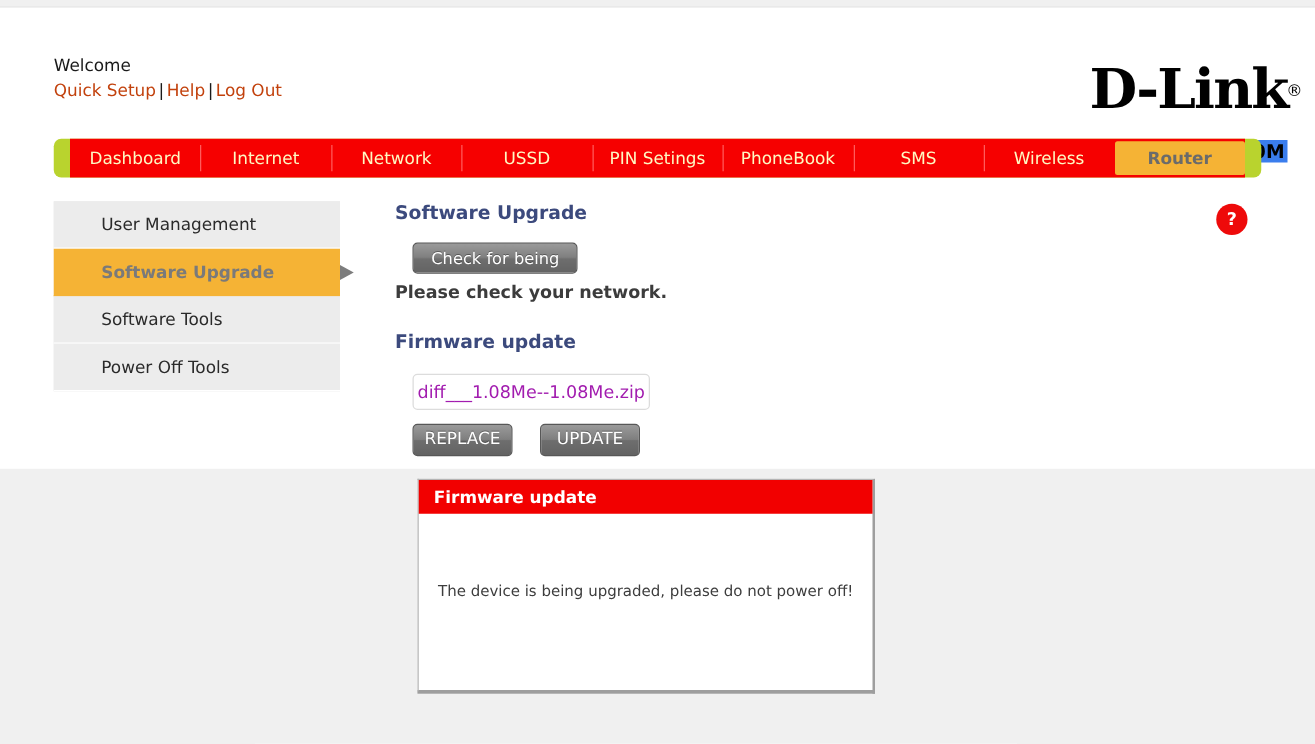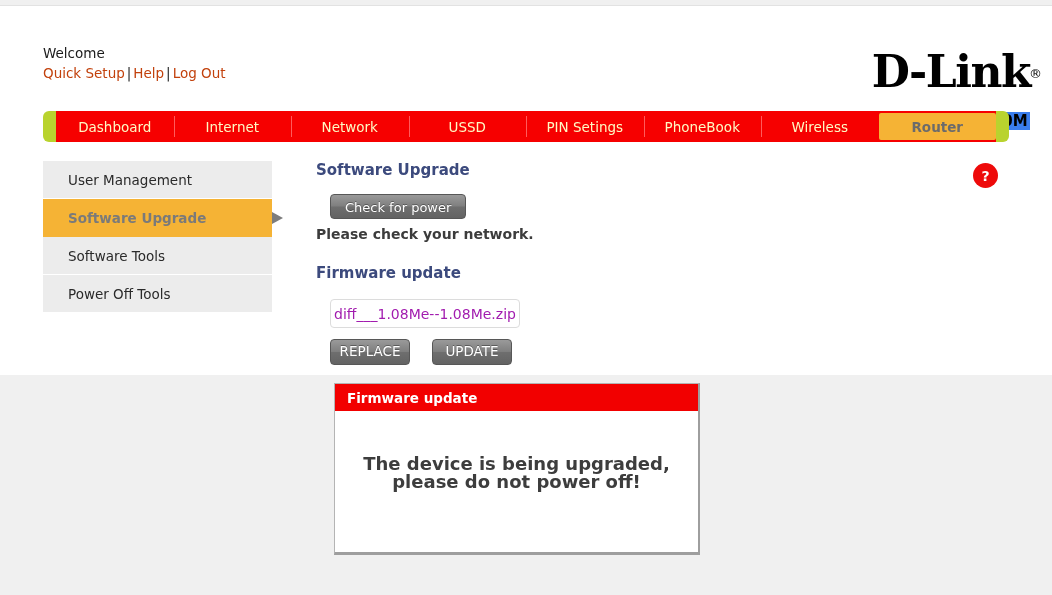--- a/index.html
+++ b/index.html
@@ -164,21 +164,21 @@
     position: absolute;
     left: 43px;
     top: 161px;
     width: 229px;
     background: #ececec;
   }
   .side-item {
     height: 38px;
     display: flex;
     align-items: center;
-    padding-left: 25px;
+    padding-left: 38px;
     font-size: 13.5px;
     color: #2a2a2a;
     border-bottom: 1px solid #ffffff;
     box-sizing: border-box;
     position: relative;
     cursor: pointer;
     background: #ececec;
   }
   .side-item.active {
     background: #f5b335;
@@ -321,22 +321,22 @@
   }
   .modal-body {
     height: calc(100% - 27px);
     display: flex;
     align-items: center;
     justify-content: center;
     padding: 0 10px;
     box-sizing: border-box;
   }
   .modal-message {
-    font-size: 18px;
-    font-weight: bold;
+    font-size: 12px;
+    font-weight: normal;
     color: #3d3d3d;
     text-align: center;
     margin-top: -18px;
     line-height: 18px;
   }
 </style>
 </head>
 <body>
 
 <div class="page">
@@ -364,20 +364,21 @@
   </div>
 
   <div class="navbar">
     <div class="navbar-inner">
       <div class="nav-item">Dashboard</div>
       <div class="nav-item">Internet</div>
       <div class="nav-item">Network</div>
       <div class="nav-item">USSD</div>
       <div class="nav-item">PIN Setings</div>
       <div class="nav-item">PhoneBook</div>
+      <div class="nav-item">SMS</div>
       <div class="nav-item">Wireless</div>
       <div class="nav-item active">Router</div>
     </div>
   </div>
 
   <div class="sidebar">
     <div class="side-item">
       <span>User Management</span>
     </div>
     <div class="side-item active">
@@ -389,21 +390,21 @@
     </div>
     <div class="side-item">
       <span>Power Off Tools</span>
     </div>
   </div>
 
   <div class="content">
 
     <h2 class="section-title">Software Upgrade</h2>
 
-    <button class="btn btn-check">Check for power</button>
+    <button class="btn btn-check">Check for being</button>
 
     <p class="status-text">Please check your network.</p>
 
     <h2 class="section-title second">Firmware update</h2>
 
     <div class="file-field">diff___1.08Me--1.08Me.zip</div>
 
     <div class="action-row">
       <button class="btn btn-action">REPLACE</button>
       <button class="btn btn-action">UPDATE</button>

